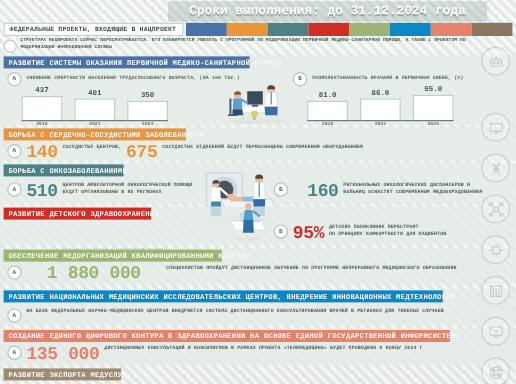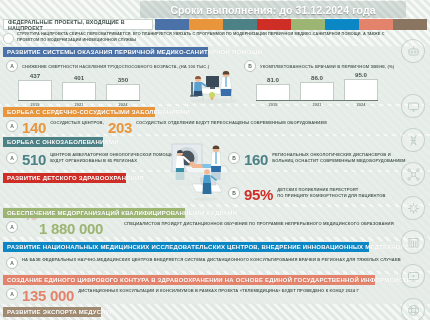--- a/index.html
+++ b/index.html
@@ -11,20 +11,21 @@
     -webkit-font-smoothing:antialiased;
   }
   
   #page{
     position:absolute;inset:0;
     background:
       repeating-linear-gradient(45deg,
         rgba(255,255,255,0.55) 0px, rgba(255,255,255,0.55) 3px,
         rgba(221,229,224,0.55) 3px, rgba(221,229,224,0.55) 6px),
       linear-gradient(180deg,#edf1ee 0%,#e6ebe7 100%);
+    font-family: Liberation Mono, monospace;
   }
   .band{
     position:absolute;left:0;right:0;
     background:rgba(229,235,231,0.80);
   }
   
   .deadline{
     position:absolute;top:3px;left:146px;width:254px;height:14px;
     display:flex;align-items:center;justify-content:center;
     font-size:10.5px;font-weight:bold;color:#ffffff;
@@ -222,21 +223,21 @@
     </div>
   </div>
 
   <div class="band" style="top:106px;height:28px;"></div>
   <div class="sec" id="sec1" style="top: 107px; background: rgb(232, 149, 59); width: 152px;">БОРЬБА С СЕРДЕЧНО-СОСУДИСТЫМИ ЗАБОЛЕВАНИЯМИ</div>
 
   <div class="fact" style="top:120px;left:6px;">
     <div class="marker">А</div>
     <div class="bignum" style="color:#e8953b;">140</div>
     <div class="facttxt">СОСУДИСТЫХ ЦЕНТРОВ,</div>
-    <div class="bignum" style="color:#e8953b;">203</div>
+    <div class="bignum" style="color:#e8953b;">675</div>
     <div class="facttxt">СОСУДИСТЫХ ОТДЕЛЕНИЙ  БУДУТ ПЕРЕОСНАЩЕНЫ СОВРЕМЕННЫМ ОБОРУДОВАНИЕМ</div>
   </div>
 
   <div class="band" style="top:136px;height:34px;"></div>
   <div class="sec" id="sec2" style="top: 137px; background: rgb(76, 129, 134); width: 100px;">БОРЬБА С ОНКОЗАБОЛЕВАНИЯМИ</div>
 
   <div class="fact" style="top:152px;left:6px;">
     <div class="marker">А</div>
     <div class="bignum" style="color:#4c8186;">510</div>
     <div>
@@ -269,21 +270,21 @@
       <circle cx="58" cy="11" r="3.2" fill="#f0b894"></circle>
       <path d="M58 7.5 a3.4 3.4 0 0 1 3.4 3.4 l-6.8 0 a3.4 3.4 0 0 1 3.4 -3.4" fill="#5a4434"></path>
       <path d="M54 14 L62 14 L63 28 L53 28 Z" fill="#ffffff" stroke="#cdd8d2" stroke-width=".5"></path>
       <path d="M58 14 L58 26" stroke="#2f8fc9" stroke-width="1"></path>
       <path d="M53 28 L63 28 L62.5 42 L53.5 42 Z" fill="#2d6ea8"></path>
     </svg>
   </div>
 
   <div class="fact" style="top:152px;left:228px;">
     <div class="marker">Б</div>
-    <div class="bignum" style="color:#4c8186;">160</div>
+    <div class="bignum" style="color:#4c8186;margin-left:12px;">160</div>
     <div>
       <div class="facttxt">РЕГИОНАЛЬНЫХ ОНКОЛОГИЧЕСКИХ ДИСПАНСЕРОВ И</div>
       <div class="facttxt">БОЛЬНИЦ ОСНАСТИТ СОВРЕМЕННЫМ МЕДОБОРУДОВАНИЕМ</div>
     </div>
   </div>
 
   <div class="band" style="top:172px;height:32px;"></div>
   <div class="sec" id="sec3" style="top: 173px; background: rgb(207, 46, 39); width: 123px;">РАЗВИТИЕ ДЕТСКОГО ЗДРАВООХРАНЕНИЯ</div>
 
   <div class="fact" style="top:187px;left:6px;margin-top:20px;">

